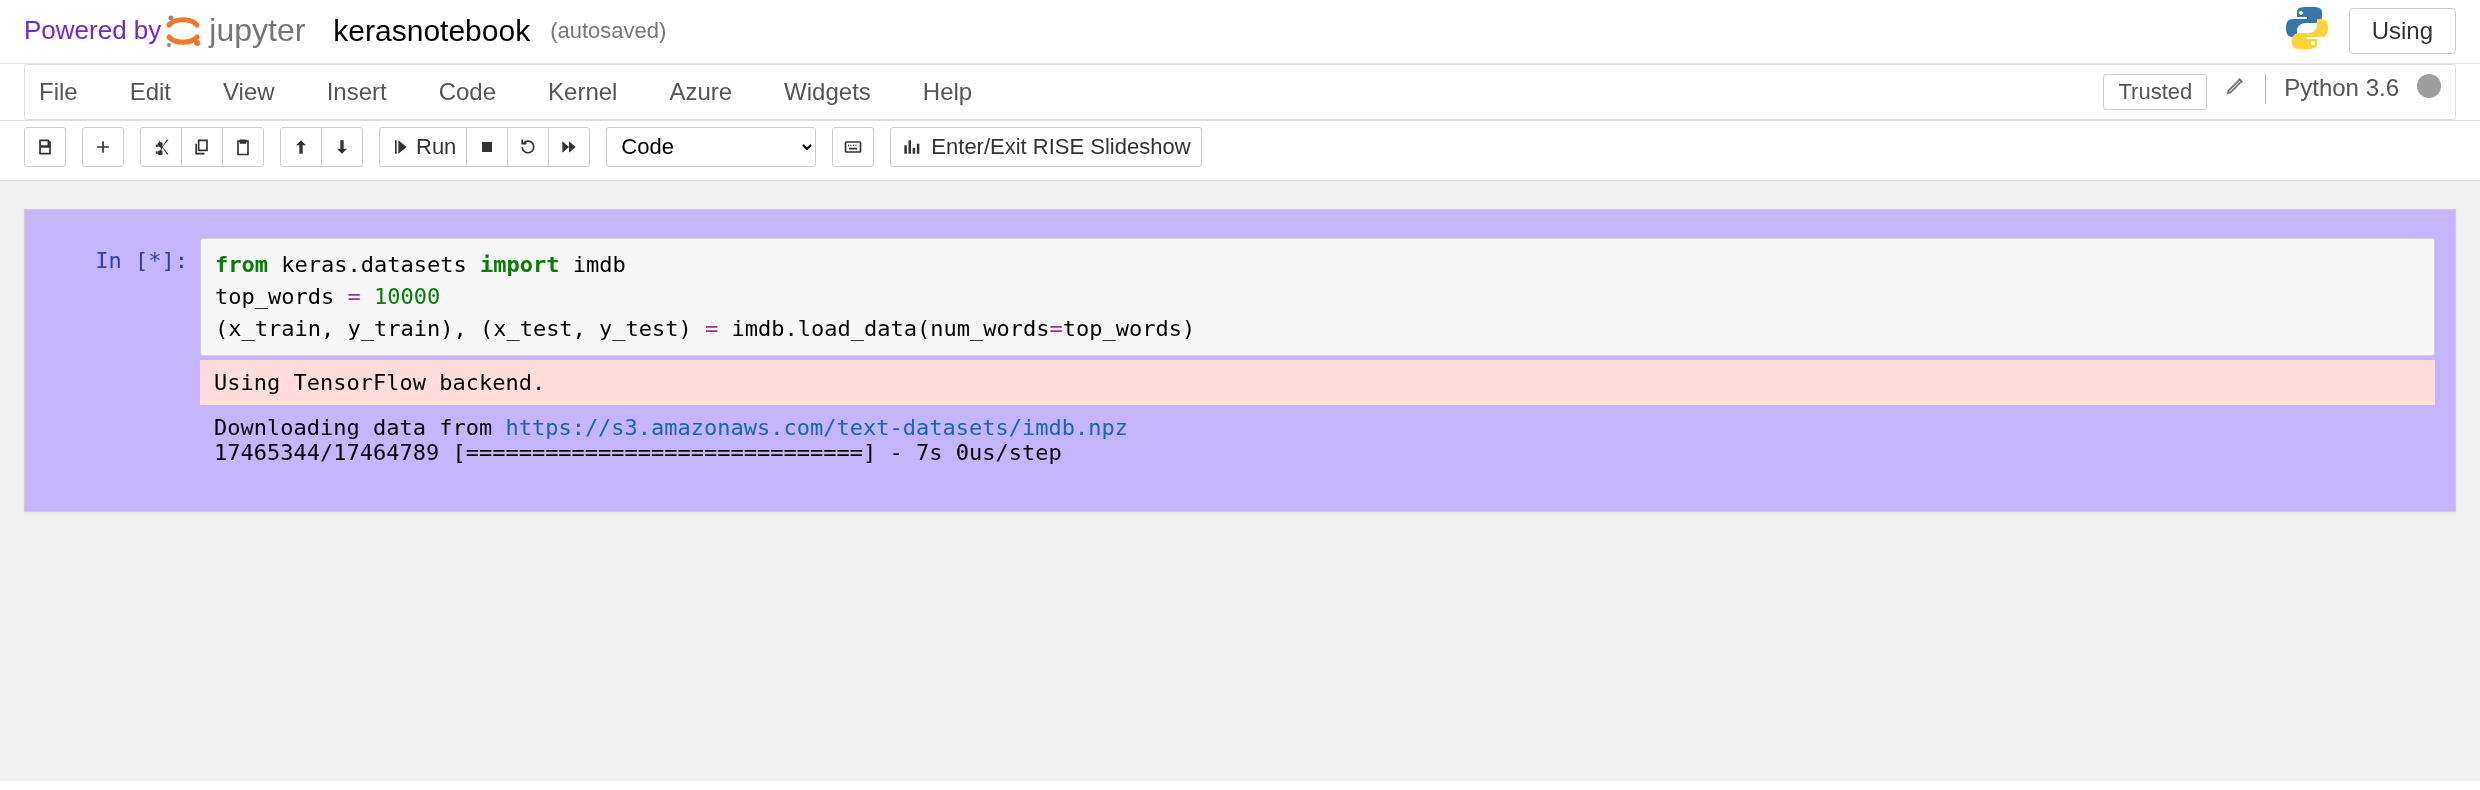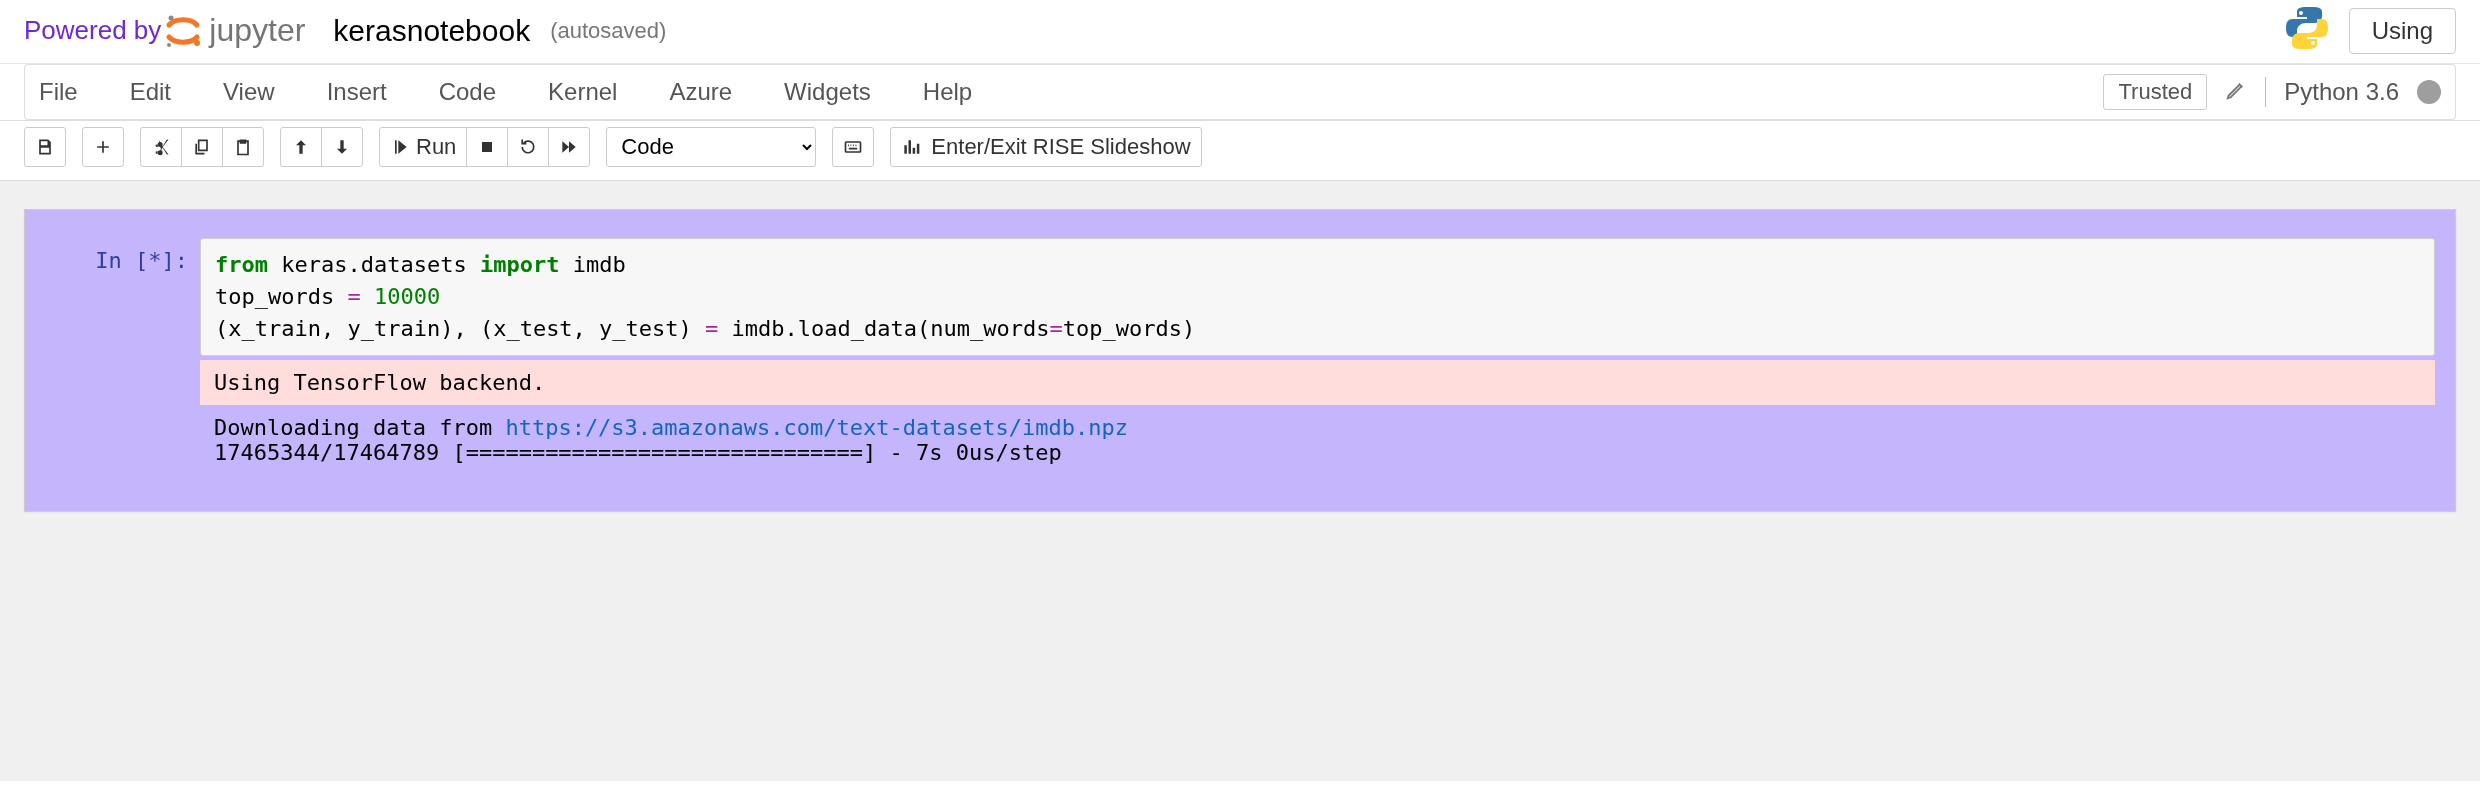--- a/index.html
+++ b/index.html
@@ -32,21 +32,21 @@
 
   .menubar-wrap { border-bottom: 1px solid #ddd; }
   .menubar {
     display: flex; align-items: center;
     margin: 0 24px;
     border: 1px solid #ddd; border-radius: 4px;
     height: 56px; padding: 0 14px;
   }
   .menu-items { display: flex; gap: 52px; font-size: 24px; color: #555; }
   .menu-items span { cursor: pointer; }
-  .menu-right { margin-left: auto; display: flex; align-items: center; gap: 18px; }
+  .menu-right { margin-left: auto; display: flex; gap: 18px; }
   .trusted-box { border: 1px solid #ccc; border-radius: 3px; padding: 4px 14px; font-size: 22px; color: #555; }
   .pencil-icon svg { width: 22px; height: 22px; stroke: #777; }
   .vdiv { width: 1px; height: 30px; background: #bbb; }
   .kernel-name { font-size: 24px; color: #555; }
   .kernel-dot { width: 24px; height: 24px; border-radius: 50%; background: #9e9e9e; }
 
   .toolbar {
     display: flex; align-items: center; gap: 4px;
     padding: 8px 24px 16px 24px;
     border-bottom: 1px solid #ddd;

